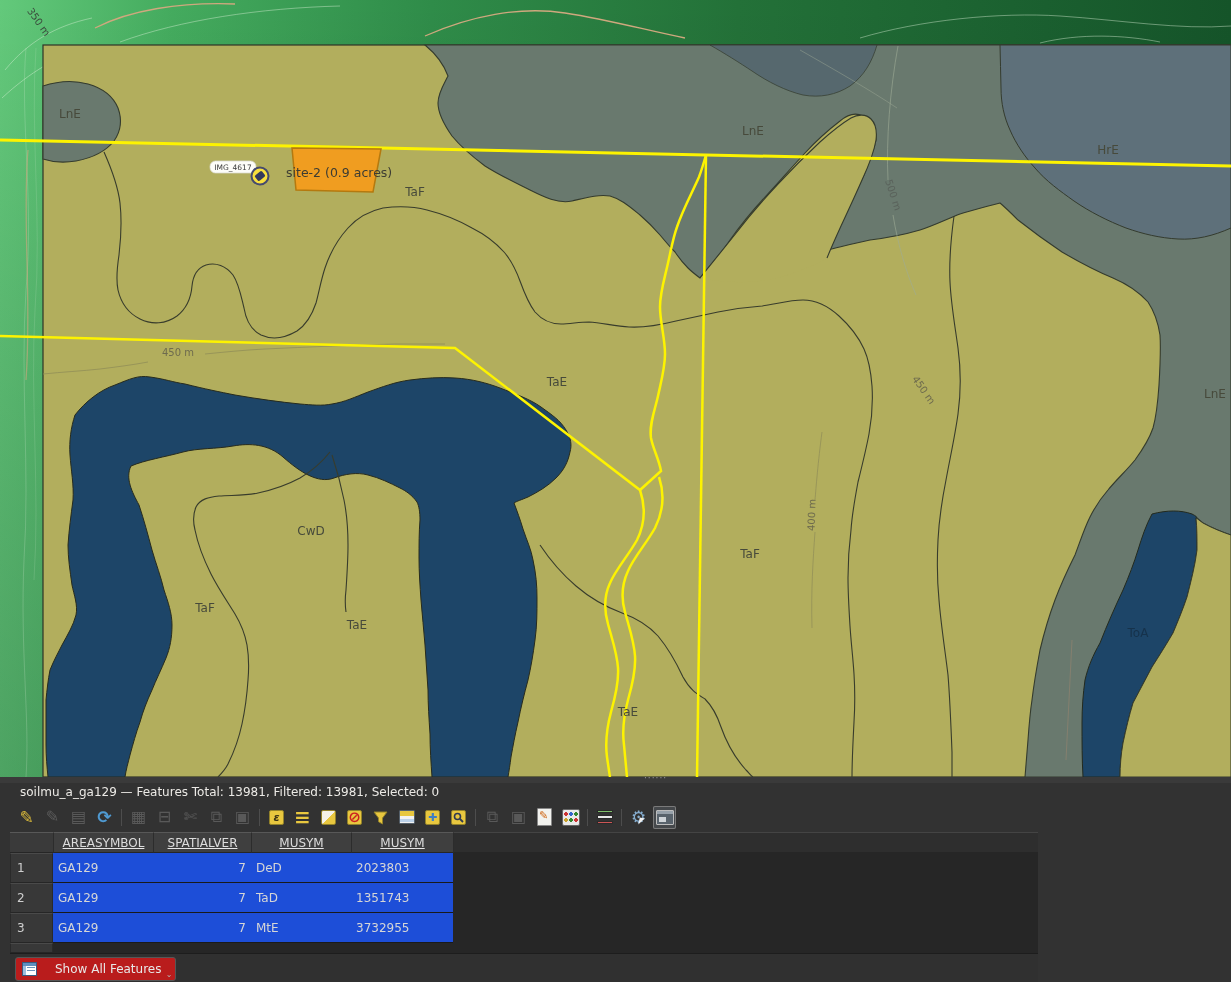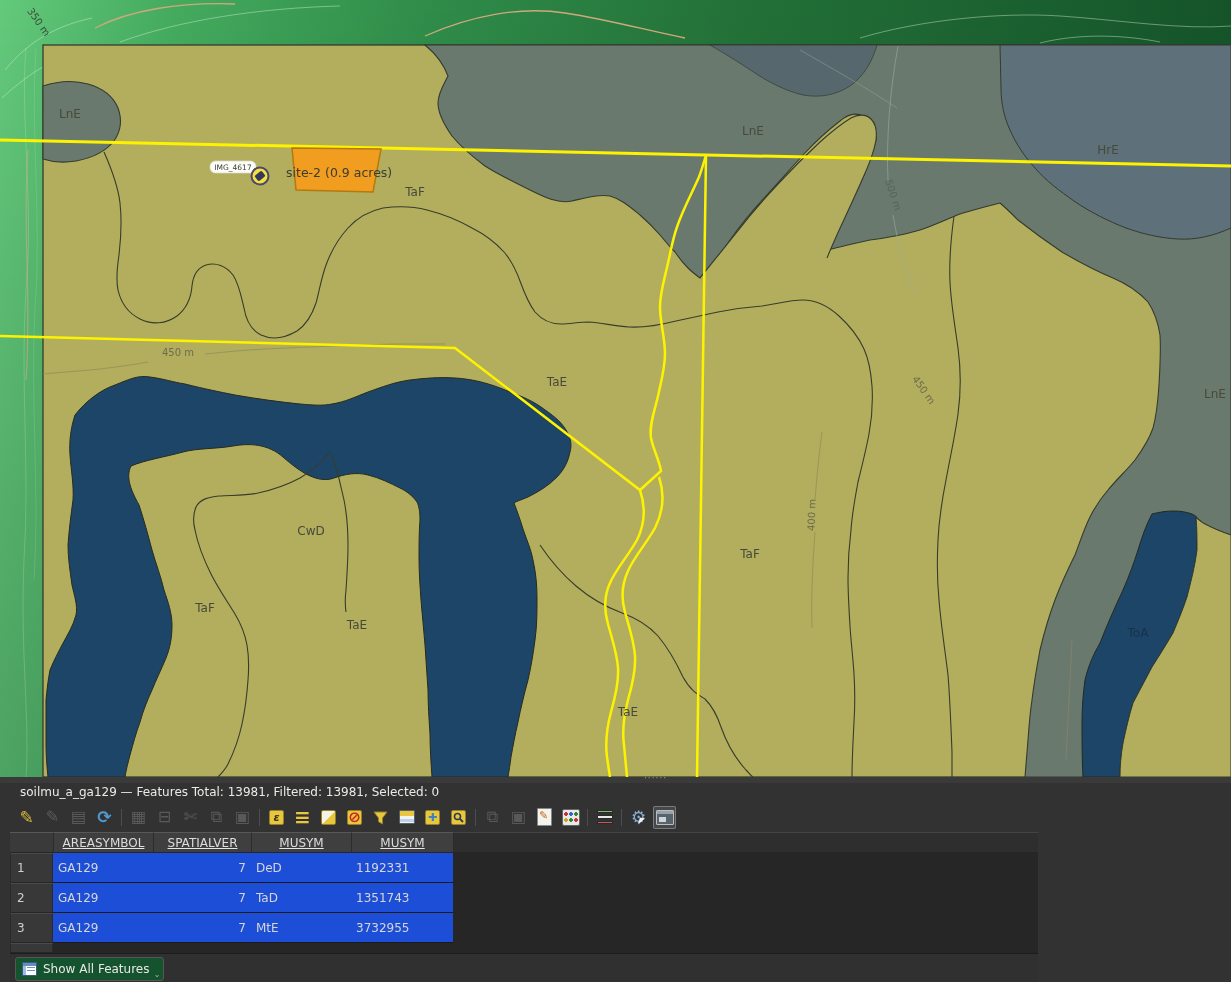--- a/index.html
+++ b/index.html
@@ -58,22 +58,22 @@
   .td{background:#1d4ed8;font-size:12px;color:#d6d6d6;display:flex;align-items:center;
       padding:0 5px;box-sizing:border-box;border-bottom:1px solid #1a1a1a;}
   .td.right{justify-content:flex-end;}
   .td.fill{background:#262626;border-bottom:none;}
   .td.num{background:#383838;border:1px solid #2a2a2a;border-top-color:#4a4a4a;border-bottom:1px solid #262626;
       color:#cfcfcf;padding-left:6px;}
   .sliver{height:9px;}
   .sliver .td{border-bottom:none;}
   
   #bottombar{position:absolute;left:0;bottom:0;width:100%;height:29px;background:#303030;border-top:1px solid #1d1d1d;box-sizing:border-box;}
-  #showall{position:absolute;left:5px;top:3px;height:22px;background:#14532d;border:1px solid #565656;border-radius:3px;
-      display:flex;align-items:center;gap:6px;padding:0 14px 0 6px;color:#e8e8e8;font-size:12px;cursor:default;}
+  #showall{position:absolute;left:5px;top:3px;height:22px;background:#b91c1c;border:1px solid #565656;border-radius:3px;
+      display:flex;align-items:center;gap:18px;padding:0 14px 0 6px;color:#e8e8e8;font-size:12px;cursor:default;}
   #showall .tblico{width:13px;height:12px;border:1px solid #3a5a80;background:
       linear-gradient(#5f8fc0 0 3px,#fff 3px);position:relative;}
   #showall .tblico:before{content:"";position:absolute;left:0;top:3px;bottom:0;width:3px;background:#9dbede;}
   #showall .tblico:after{content:"";position:absolute;left:4px;right:1px;top:4px;height:6px;
       background:repeating-linear-gradient(#6a93bd 0 1px,transparent 1px 3px);}
   #showall .caret{position:absolute;right:3px;bottom:1px;font-size:8px;color:#b5b5b5;line-height:1;}
 </style>
 </head>
 <body>
 
@@ -433,21 +433,21 @@
         <div class="hc">MUSYM</div>
         <div class="hc">MUSYM</div>
         <div class="hc hc-fill"></div>
       </div>
     <div id="tbody">
         <div class="trow">
           <div class="td num">1</div>
           <div class="td ">GA129</div>
           <div class="td right">7</div>
           <div class="td ">DeD</div>
-          <div class="td ">1192331</div>
+          <div class="td ">2023803</div>
           <div class="td fill"></div>
         </div>
         <div class="trow">
           <div class="td num">2</div>
           <div class="td ">GA129</div>
           <div class="td right">7</div>
           <div class="td ">TaD</div>
           <div class="td ">1351743</div>
           <div class="td fill"></div>
         </div>

